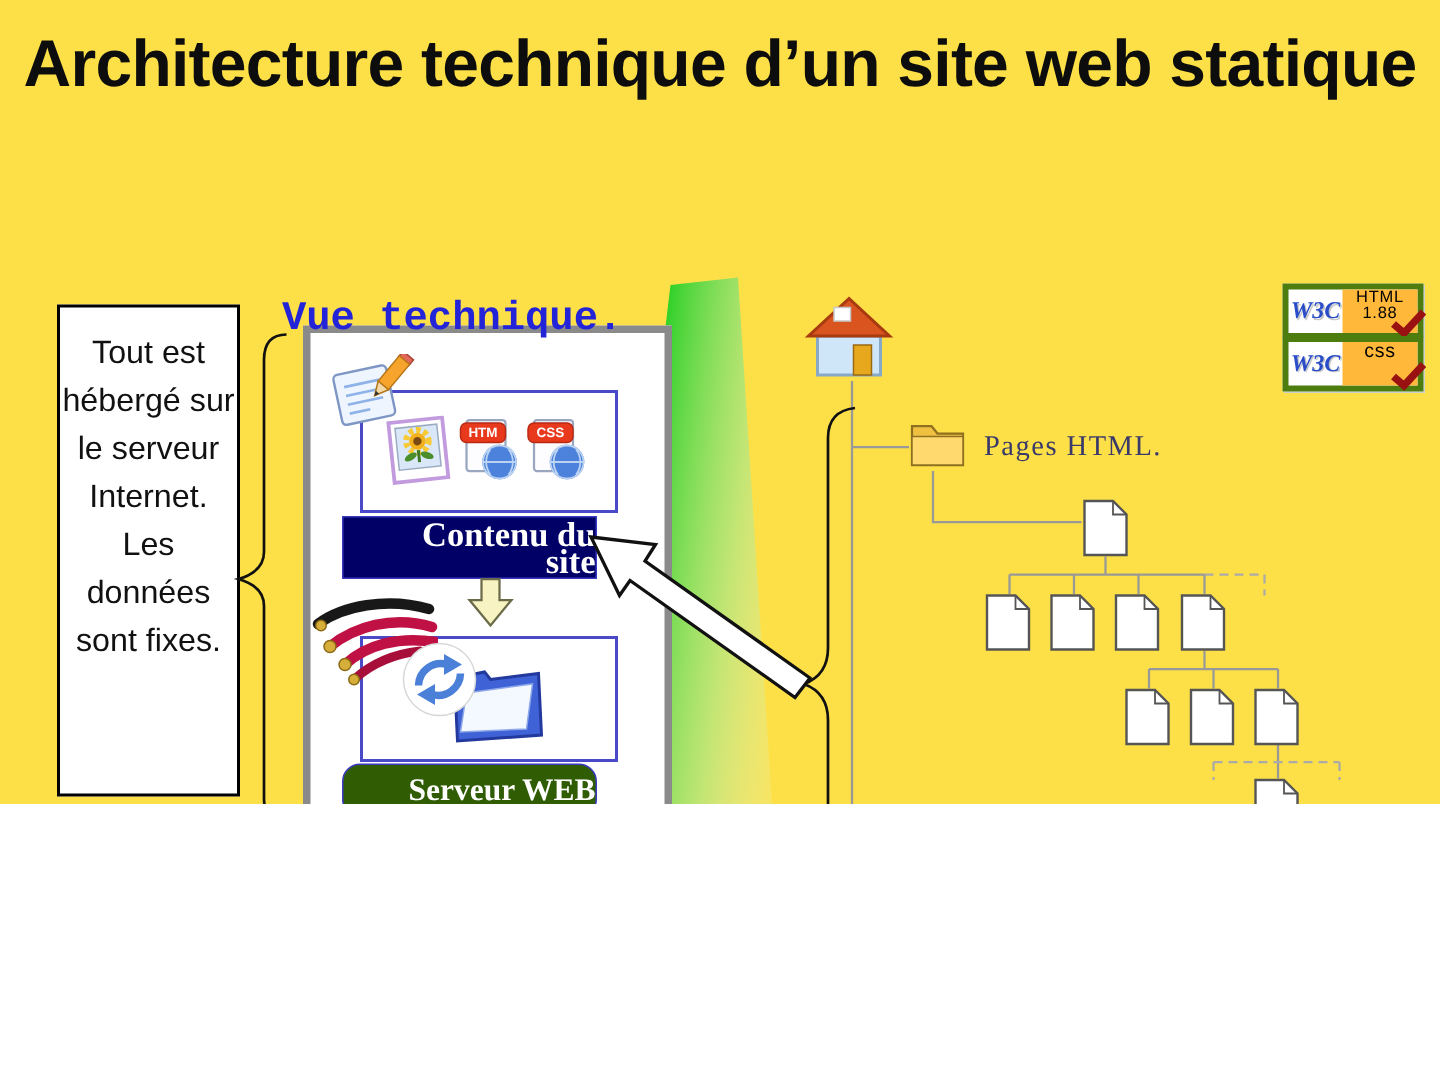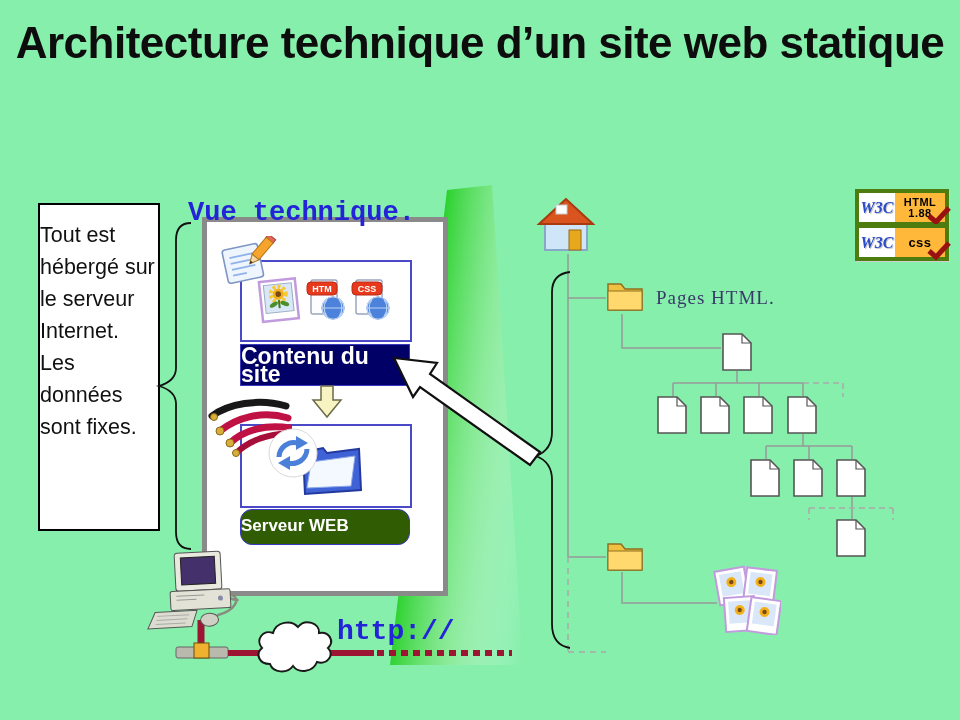--- a/index.html
+++ b/index.html
@@ -1,62 +1,62 @@
 <!DOCTYPE html>
 <html><head>
 <meta charset="utf-8">
 <style>
   html,body{margin:0;padding:0;background:#fff;}
-  .canvas{position:relative;width:960px;height:720px;background:#86efac;overflow:hidden;
+  .canvas{position:relative;width:960px;height:536px;background:#fde047;overflow:hidden;
           font-family:"Liberation Sans",sans-serif;}
   .layer{position:absolute;left:0;top:0;width:960px;height:720px;pointer-events:none;}
 
   .title{position:absolute;left:0;top:14px;width:960px;text-align:center;
          font-size:44px;line-height:58px;font-weight:600;color:#0d0d0d;letter-spacing:-.5px;}
 
   .note-box{position:absolute;left:38px;top:203px;width:118px;height:310px;
             border:2px solid #000;background:#fff;padding-top:14px;z-index:3;}
-  .note-box .txt{font-size:21.5px;line-height:32px;text-align:left;color:#111;}
+  .note-box .txt{font-size:21.5px;line-height:32px;text-align:center;color:#111;}
 
   .vue-heading{position:absolute;left:188px;top:174px;z-index:3;
       font-family:"Liberation Mono",monospace;font-weight:bold;font-size:27px;color:#2323d8;margin-top:24px;}
 
   .gray-box{position:absolute;left:202px;top:217px;width:236px;height:369px;
             border:5px solid #8a8a8a;background:#fff;z-index:2;}
 
   .inner-box{position:absolute;width:168px;border:2px solid #4a4ac8;background:#fff;z-index:3;}
   .box1{left:240px;top:260px;height:78px;}
   .box2{left:240px;top:424px;height:80px;}
 
-  .banner{position:absolute;left:240px;width:168px;z-index:3;border:1px solid #3a3ac0;
-          color:#fff;font-family:Liberation Sans, sans-serif;font-weight:bold;text-align:left;}
+  .banner{position:absolute;left:228px;width:168px;z-index:3;border:1px solid #3a3ac0;
+          color:#fff;font-family:Liberation Serif, serif;font-weight:bold;text-align:right;}
   .banner-navy{top:344px;height:37px;background:#000066;font-size:23px;line-height:17.5px;
                white-space:pre-line;padding-top:3px;}
-  .banner-green{top:509px;height:34px;background:#305c04;font-size:17px;line-height:32px;border-radius:12px;}
+  .banner-green{top:509px;height:34px;background:#305c04;font-size:21px;line-height:32px;border-radius:12px;}
 
   .http-label{position:absolute;left:337px;top:616px;z-index:3;
       font-family:"Liberation Mono",monospace;font-weight:bold;font-size:28px;color:#2323d8;}
 
   .tree-label{position:absolute;z-index:3;font-family:Liberation Serif, serif;
       font-size:19px;color:#3a3a6a;letter-spacing:1px;}
   .lbl-pages{left:656px;top:287px;}
   .lbl-res{left:656px;top:546px;}
 
   .icon{position:absolute;z-index:4;}
   svg{display:block;}
 
   .badge{position:absolute;width:86px;height:29px;display:flex;z-index:3;
          border:4px solid #4d7c0f;background:#fff;box-shadow:1px 1px 0 #cfcfcf;}
   .badge-html{left:855px;top:189px;}
   .badge-css{left:855px;top:224px;}
   .badge .org{width:36px;display:flex;align-items:center;justify-content:center;
       font-family:"Liberation Serif",serif;font-style:italic;font-weight:bold;
       font-size:16px;color:#2a4cc8;text-shadow:1px 1px 0 #c8c8c8;}
   .badge .tech{flex:1;background:#ffb83a;display:flex;flex-direction:column;
-      align-items:center;justify-content:center;font-weight:bold;color:#000;
+      align-items:center;font-weight:normal;color:#000;
       font-size:11px;line-height:11px;letter-spacing:.5px;}
   .badge-css .tech{font-size:13px;}
   .badge .check{position:absolute;right:-6px;bottom:-4px;}
 </style>
 </head>
 <body>
 
 <div class="canvas">
 
   <svg class="layer" style="z-index:1">

